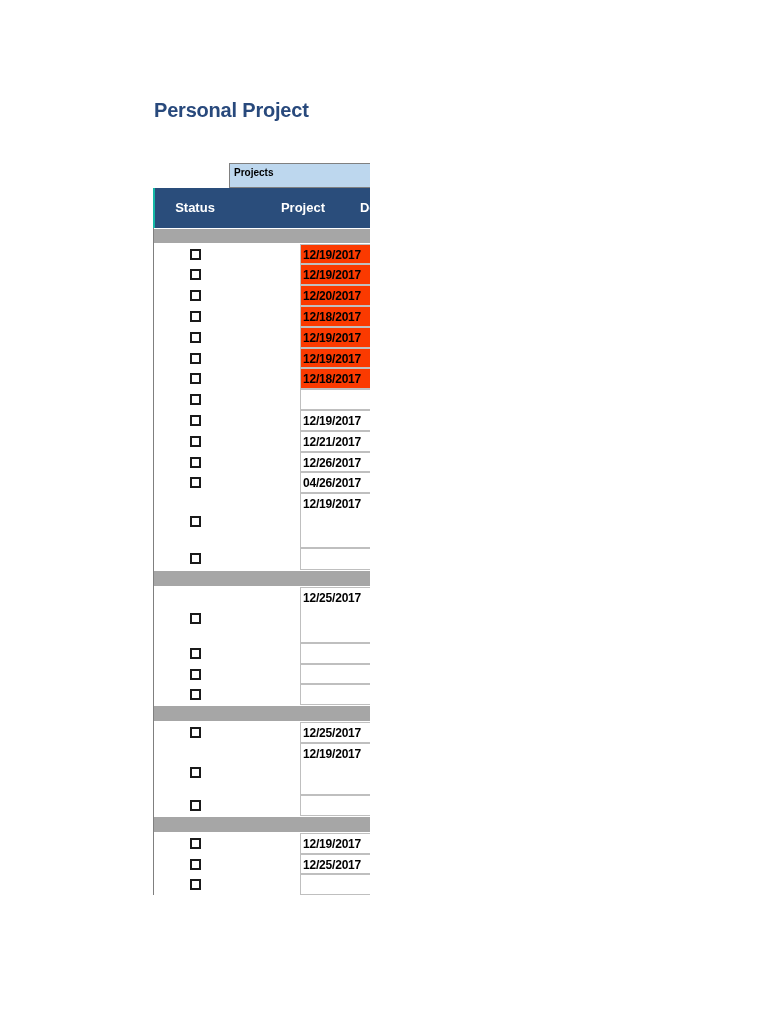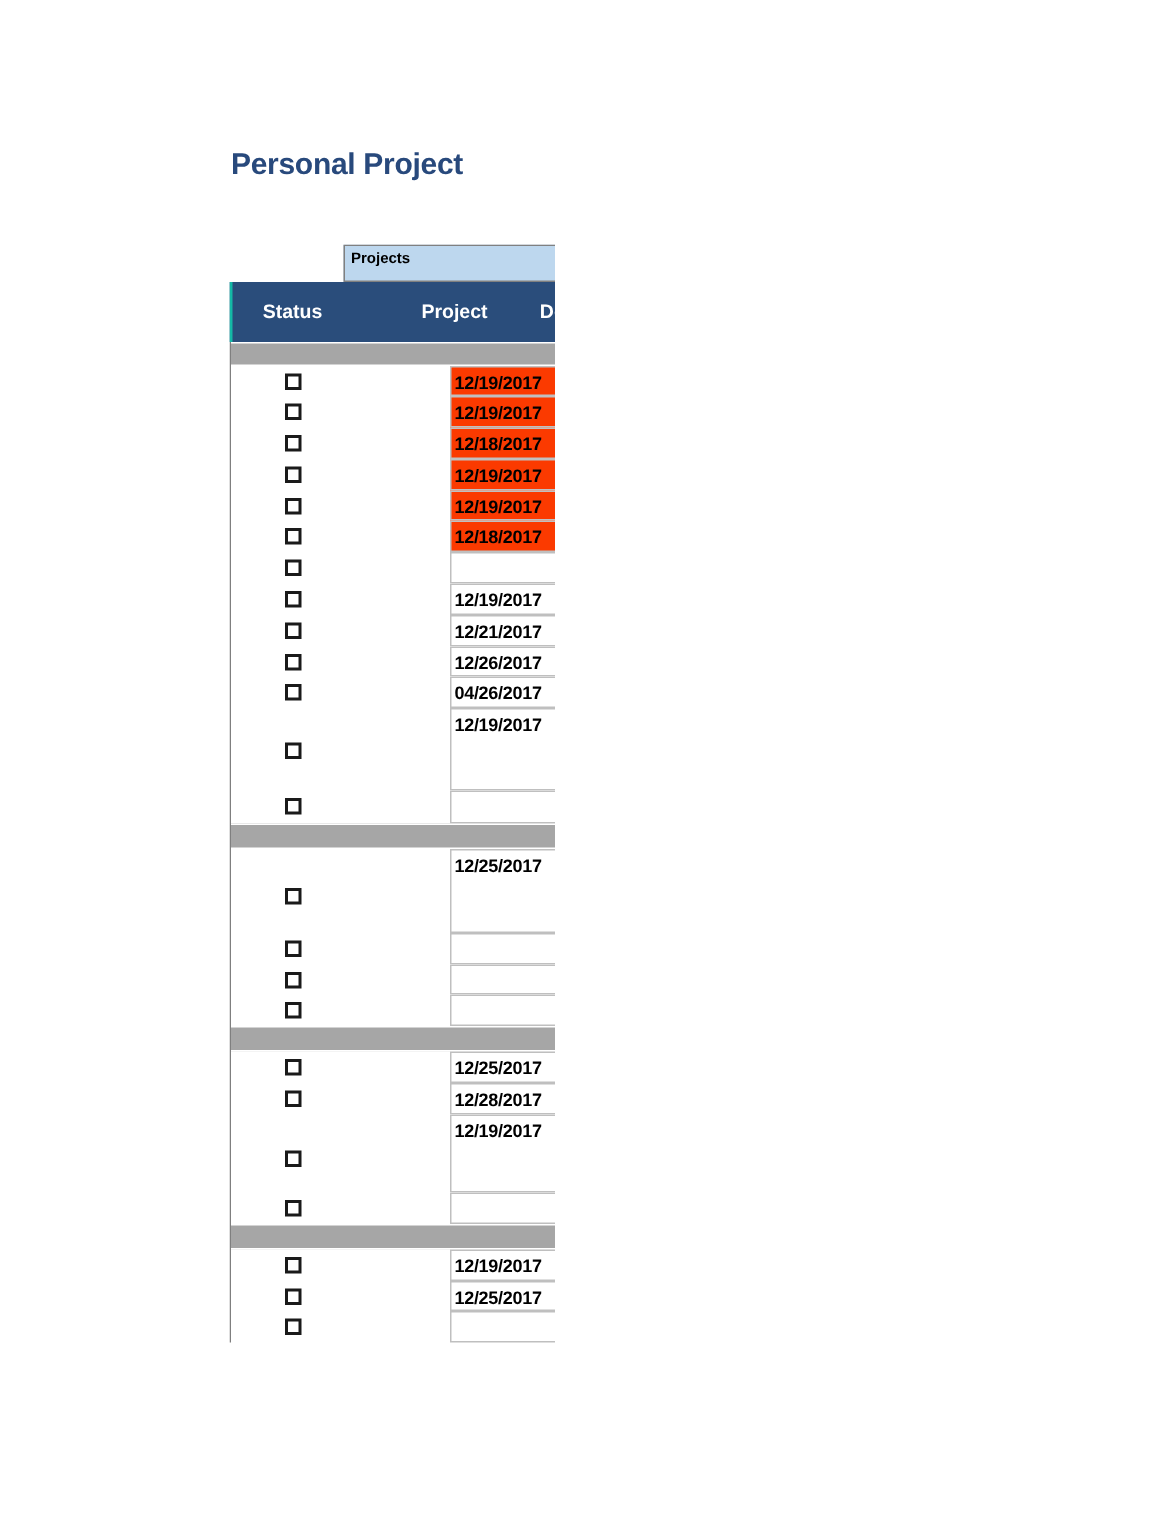--- a/index.html
+++ b/index.html
@@ -235,20 +235,33 @@
         </div>
         <div class="row data" style="height: 21px;">
           <div class="cell-status">
             <div class="checkbox" style="top: 5px;"></div>
           </div>
           <div class="cell-priority">
             <span class="ptext p-high" style="top: 4px;">High</span>
           </div>
           <div class="cell-deadline">
             <div class="dl-box overdue">
+              <span class="dtext">12/20/2017</span>
+            </div>
+          </div>
+        </div>
+        <div class="row data" style="height: 21px;">
+          <div class="cell-status">
+            <div class="checkbox" style="top: 5px;"></div>
+          </div>
+          <div class="cell-priority">
+            <span class="ptext p-high" style="top: 4px;">High</span>
+          </div>
+          <div class="cell-deadline">
+            <div class="dl-box overdue">
               <span class="dtext">12/18/2017</span>
             </div>
           </div>
         </div>
         <div class="row data" style="height: 21px;">
           <div class="cell-status">
             <div class="checkbox" style="top: 5px;"></div>
           </div>
           <div class="cell-priority">
             <span class="ptext p-medium" style="top: 4px;">Medium</span>
@@ -414,31 +427,20 @@
           <div class="cell-status">
             <div class="checkbox" style="top: 5px;"></div>
           </div>
           <div class="cell-priority"></div>
           <div class="cell-deadline">
             <div class="dl-box">
               <span class="dtext">12/25/2017</span>
             </div>
           </div>
         </div>
-        <div class="row data" style="height: 21px;">
-          <div class="cell-status">
-            <div class="checkbox" style="top: 5px;"></div>
-          </div>
-          <div class="cell-priority"></div>
-          <div class="cell-deadline">
-            <div class="dl-box">
-              <span class="dtext">12/28/2017</span>
-            </div>
-          </div>
-        </div>
         <div class="row data" style="height: 52px;">
           <div class="cell-status">
             <div class="checkbox" style="top: 24px;"></div>
           </div>
           <div class="cell-priority"></div>
           <div class="cell-deadline">
             <div class="dl-box">
               <span class="dtext">12/19/2017</span>
             </div>
           </div>

